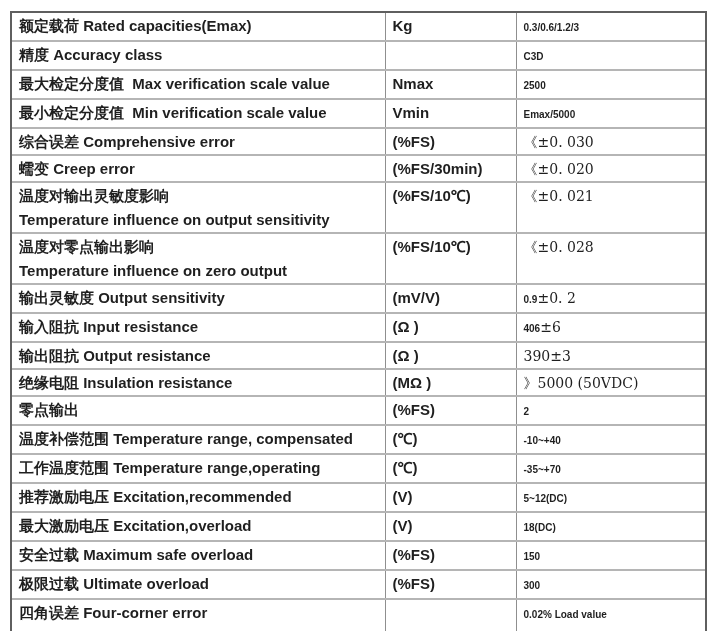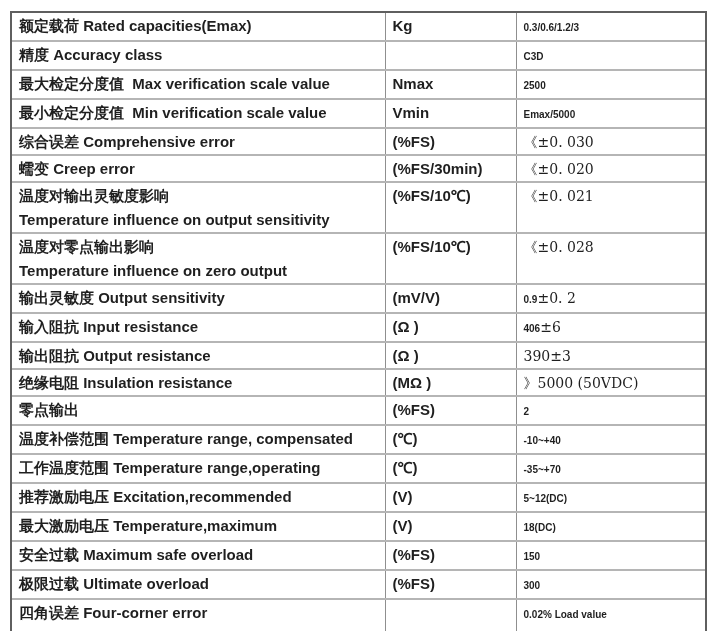--- a/index.html
+++ b/index.html
@@ -150,21 +150,21 @@
     <td class="lbl"><span class="val-line">工作温度范围 Temperature range,operating</span></td>
     <td class="unit">(℃)</td>
     <td class="val"><span class="val-line"><span class="seg-bold">-35~+70</span></span></td>
   </tr>
           <tr class="spec-row single">
     <td class="lbl"><span class="val-line">推荐激励电压 Excitation,recommended</span></td>
     <td class="unit">(V)</td>
     <td class="val"><span class="val-line"><span class="seg-bold">5~12(DC)</span></span></td>
   </tr>
           <tr class="spec-row single">
-    <td class="lbl"><span class="val-line">最大激励电压 Temperature,maximum</span></td>
+    <td class="lbl"><span class="val-line">最大激励电压 Excitation,overload</span></td>
     <td class="unit">(V)</td>
     <td class="val"><span class="val-line"><span class="seg-bold">18(DC)</span></span></td>
   </tr>
           <tr class="spec-row single">
     <td class="lbl"><span class="val-line">安全过载 Maximum safe overload</span></td>
     <td class="unit">(%FS)</td>
     <td class="val"><span class="val-line"><span class="seg-bold">150</span></span></td>
   </tr>
           <tr class="spec-row single">
     <td class="lbl"><span class="val-line">极限过载 Ultimate overload</span></td>

